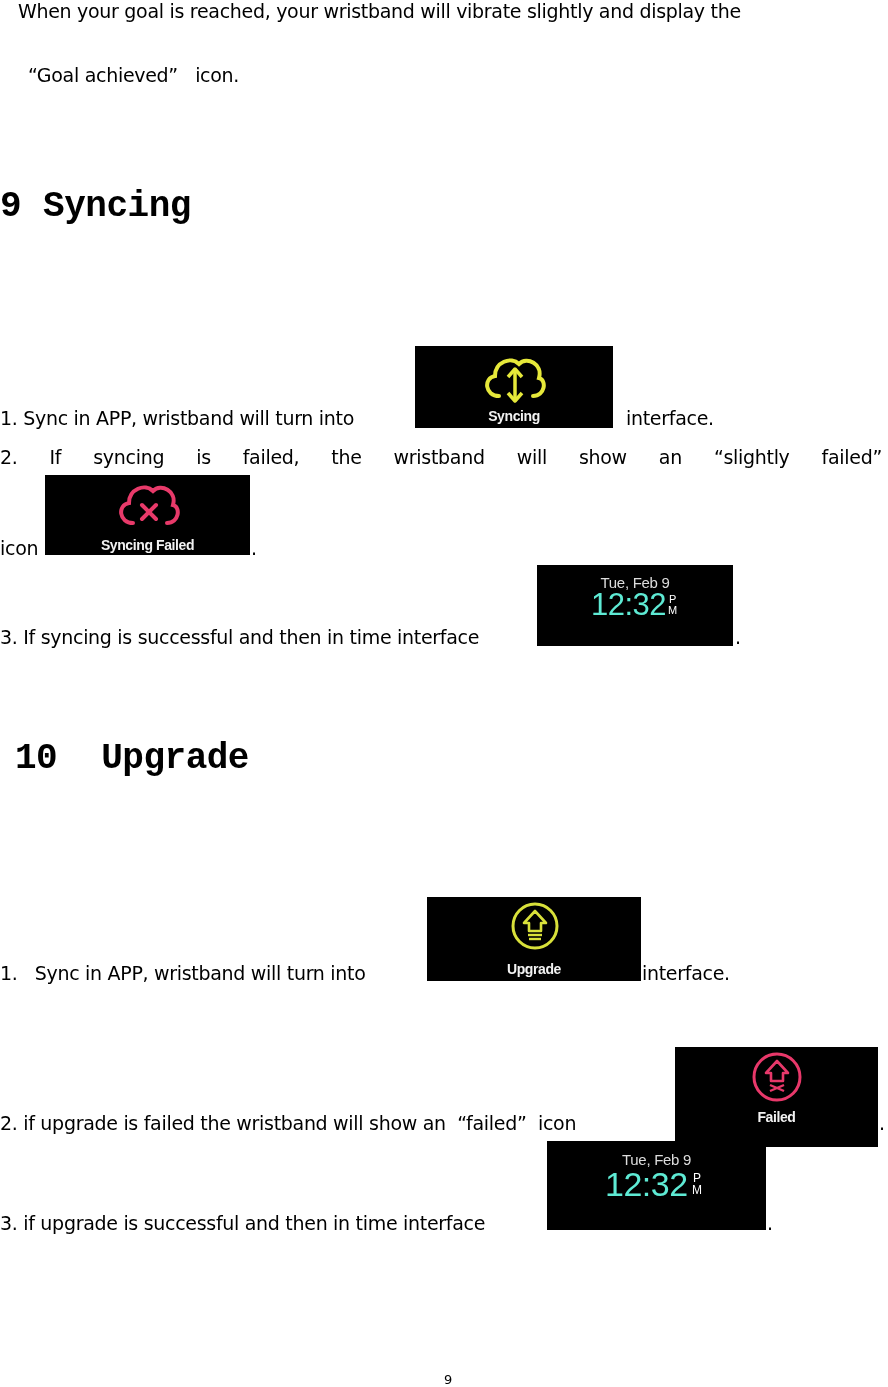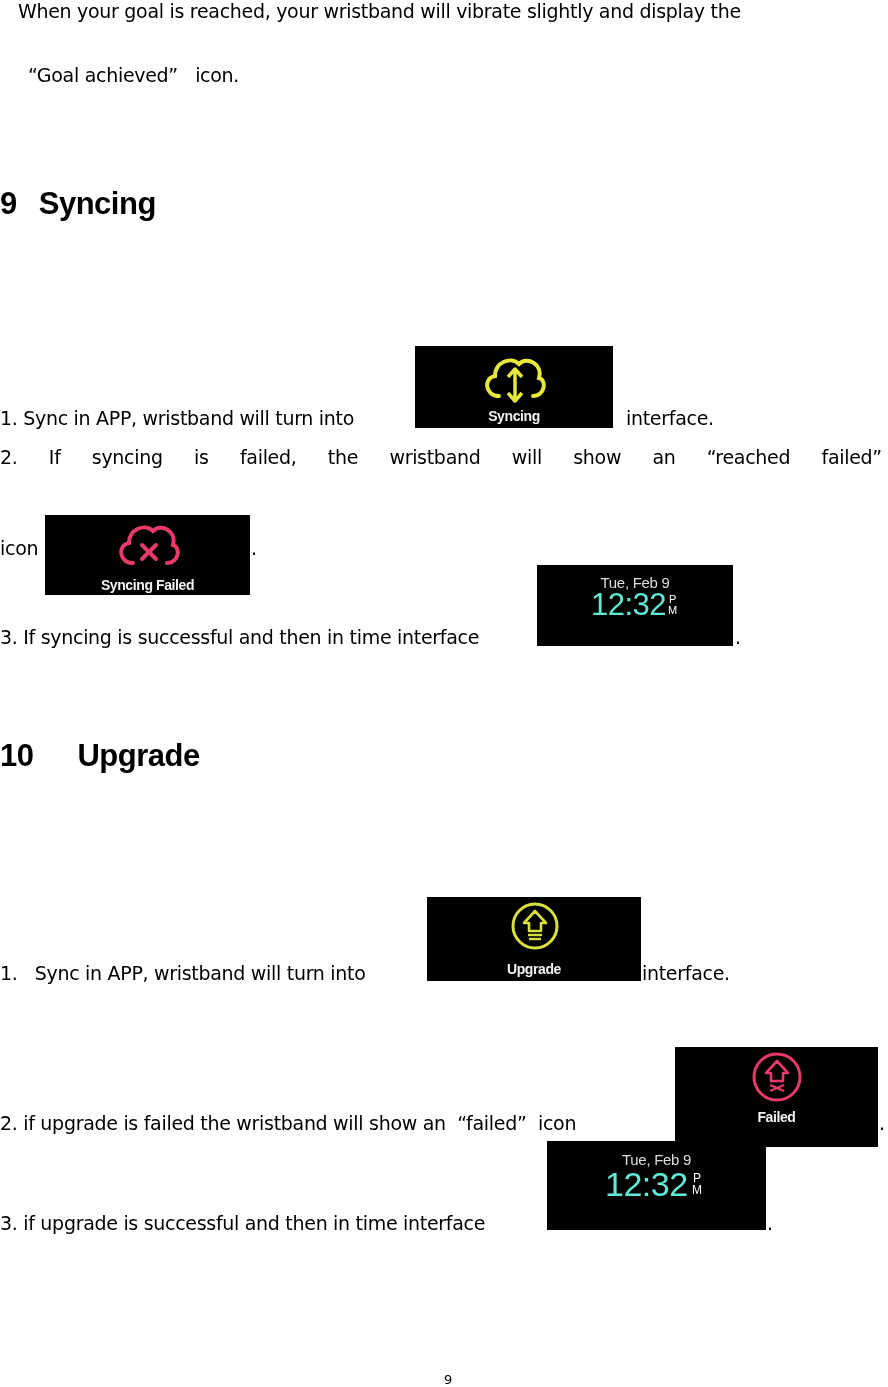--- a/index.html
+++ b/index.html
@@ -1,20 +1,20 @@
 <!DOCTYPE html>
 <html><head>
 <meta charset="utf-8">
 <style>
   html, body { margin: 0; padding: 0; background: #ffffff; }
   body { width: 888px; height: 1387px; position: relative; overflow: hidden;
          font-family: "DejaVu Sans", "Liberation Sans", sans-serif; color: #000; }
   .abs { position: absolute; white-space: nowrap; }
   .txt { font-size: 19px; letter-spacing: -0.3px; }
-  .h1 { font-family: Liberation Sans, sans-serif; font-weight: bold; font-size: 31px; letter-spacing: -0.5px; }
+  .h1 { font-family: Liberation Mono, monospace; font-weight: bold; font-size: 36px; letter-spacing: -0.5px; }
   .screen { position: absolute; background: #000; overflow: hidden; }
   .screen .cap { position: absolute; left: 0; right: 0; text-align: center; color: #f2f2f2;
                  font-family: "Liberation Sans", sans-serif; font-weight: bold; font-size: 14px; letter-spacing: -0.4px; }
   .screen svg { position: absolute; }
   .justify { display: flex; justify-content: space-between; }
   .clock-date { position: absolute; left: 0; right: 0; text-align: center; color: #ddd; font-family: "Liberation Sans", sans-serif; font-size: 15px; letter-spacing: -0.3px; }
   .clock-time { position: absolute; font-family: "Liberation Sans", sans-serif; color: #5eead4; font-size: 31px; letter-spacing: -0.5px; }
   .clock-ampm { position: absolute; font-family: "Liberation Sans", sans-serif; color: #fff; font-size: 11px; line-height: 11px; text-align: center; }
   .pagenum { font-size: 13px; }
 </style>
@@ -44,46 +44,46 @@
   <span>2.</span>
   <span>If</span>
   <span>syncing</span>
   <span>is</span>
   <span>failed,</span>
   <span>the</span>
   <span>wristband</span>
   <span>will</span>
   <span>show</span>
   <span>an</span>
-  <span>“reached</span>
+  <span>“slightly</span>
   <span>failed”</span>
 </div>
 <div class="abs txt" style="left:0px; top:537px;">icon</div>
-<div class="screen" style="left:45px; top:475px; width:205px; height:80px;margin-top:40px;">
+<div class="screen" style="left:45px; top:475px; width:205px; height:80px;">
   <svg style="left:68px; top:4px;" width="70" height="54" viewBox="0 0 70 54">
     <path d="M20 44 C6 44 4 26 16 24 C16 10 32 4 40 12 C48 4 64 12 60 26 C68 28 66 44 54 44" fill="none" stroke="#e83a6a" stroke-width="4" stroke-linecap="round"></path>
     <line x1="29" y1="26" x2="43" y2="40" stroke="#e83a6a" stroke-width="4" stroke-linecap="round"></line>
     <line x1="43" y1="26" x2="29" y2="40" stroke="#e83a6a" stroke-width="4" stroke-linecap="round"></line>
   </svg>
   <div class="cap" style="top:62px;">Syncing Failed</div>
 </div>
 <div class="abs txt" style="left:251px; top:537px;">.</div>
 
 <div class="abs txt" style="left:0px; top:626px;">3. If syncing is successful and then in time interface</div>
 <div class="screen" style="left:537px; top:565px; width:196px; height:81px;">
   <div class="clock-date" style="top:9px;">Tue, Feb 9</div>
   <div class="clock-time" style="left:54px; top:22px;">12:32</div>
   <div class="clock-ampm" style="left:131px; top:29px;">
     <div>P</div>
     <div>M</div>
   </div>
 </div>
 <div class="abs txt" style="left:735px; top:626px;">.</div>
 
-<div class="abs h1" style="left:0px; top:738px;">
+<div class="abs h1" style="left:15px; top:738px;">
   <span>10</span><span style="display:inline-block;width:44px"></span><span>Upgrade</span>
 </div>
 
 <div class="abs txt" style="left:0px; top:962px;">1.&nbsp;&nbsp; Sync in APP, wristband will turn into</div>
 <div class="screen" style="left:427px; top:897px; width:214px; height:84px;">
   <svg style="left:83px; top:4px;" width="50" height="50" viewBox="0 0 50 50">
     <circle cx="25" cy="25" r="22" fill="none" stroke="#d8e03a" stroke-width="3"></circle>
     <path d="M25 10 L36 22 L31 22 L31 30 L19 30 L19 22 L14 22 Z" fill="none" stroke="#d8e03a" stroke-width="2.6" stroke-linejoin="round"></path>
     <line x1="18" y1="34" x2="32" y2="34" stroke="#d8e03a" stroke-width="2.4"></line>
     <line x1="19" y1="38" x2="31" y2="38" stroke="#d8e03a" stroke-width="2.4"></line>

